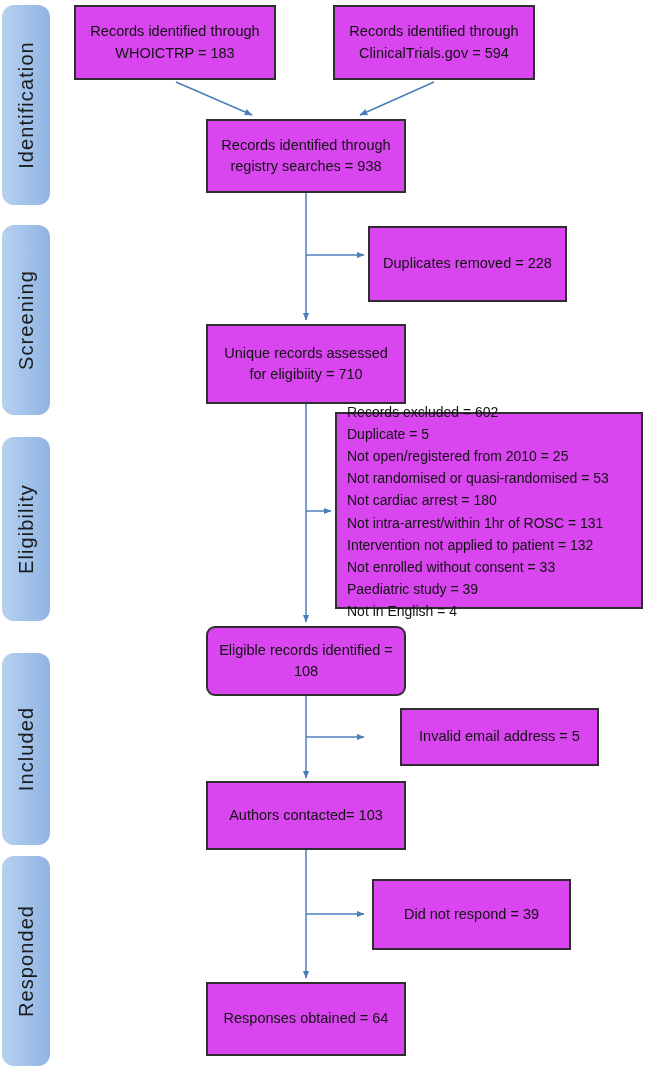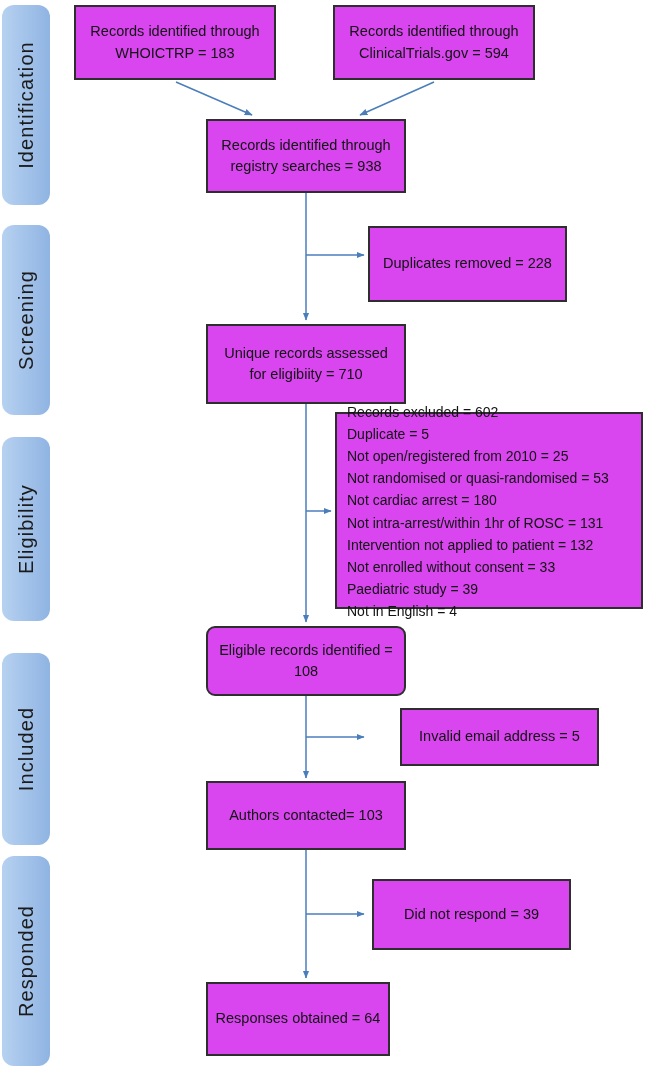--- a/index.html
+++ b/index.html
@@ -141,17 +141,17 @@
   </div>
 
   <div class="box" style="left:206px;top:781px;width:200px;height:69px;">
     <span class="txt">Authors contacted= 103</span>
   </div>
 
   <div class="box" style="left:372px;top:879px;width:199px;height:71px;">
     <span class="txt">Did not respond = 39</span>
   </div>
 
-  <div class="box" style="left:206px;top:982px;width:184px;height:74px;">
+  <div class="box" style="left:206px;top:982px;width:200px;height:74px;">
     <span class="txt">Responses obtained = 64</span>
   </div>
 
 </div>
 
 </body></html>

